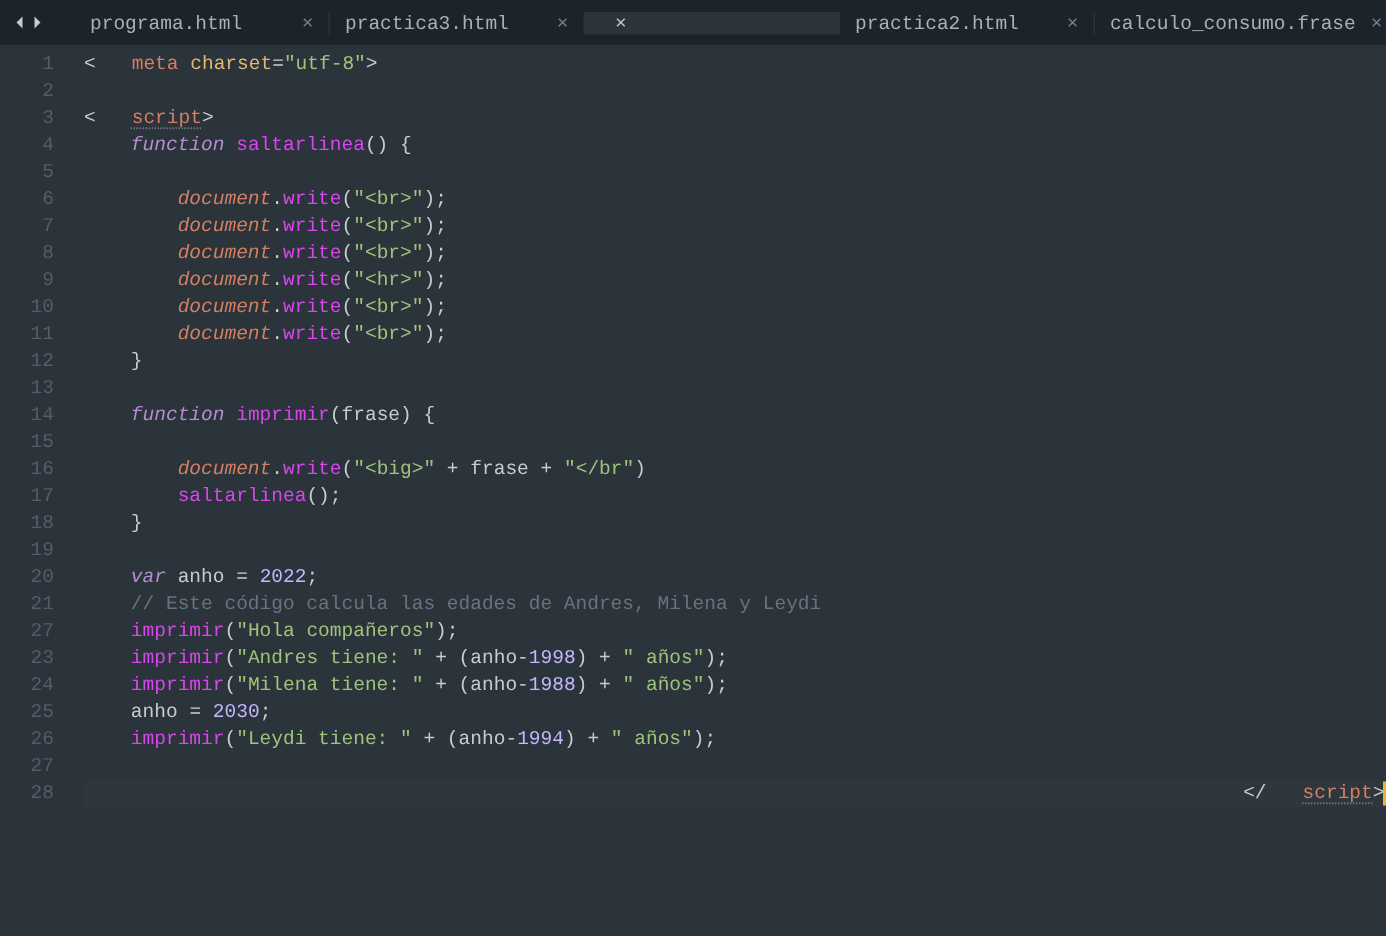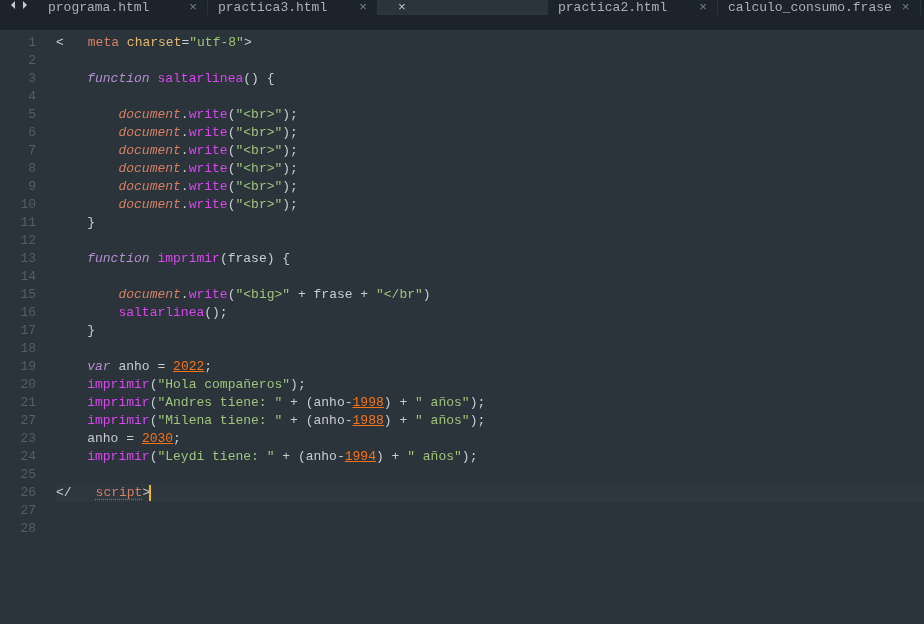--- a/index.html
+++ b/index.html
@@ -1,41 +1,41 @@
 <!DOCTYPE html>
 <html><head>
 <meta charset="utf-8">
 <style>
   * { margin: 0; padding: 0; box-sizing: border-box; }
   html, body { width: 924px; height: 624px; overflow: hidden; background: #2b333b; font-family: Consolas, "Courier New", monospace; font-size: 13px; }
-  .tabbar { display: flex; align-items: flex-start; background: #1d232a; height: 30px; }
+  .tabbar { display: flex; align-items: center; background: #1d232a; height: 30px; gap: 12px; }
   .nav-arrows { display: flex; align-items: center; padding: 0 8px; color: #9aa1a8; gap: 2px; }
   .nav-arrows svg { width: 10px; height: 10px; fill: #c8ccd0; }
   .tab { display: flex; align-items: center; justify-content: space-between; padding: 0 10px; min-width: 170px; color: #aab0b6; cursor: pointer; border-right: 1px solid #2b333b; }
   .tab.active { background: #2b333b; color: #e6e6e6; }
   .tab .close { color: #76808a; font-size: 13px; padding-left: 10px; }
   .tab.active .close { color: #bfc5ca; }
   .editor { display: flex; height: calc(624px - 30px); }
   .gutter { width: 46px; background: #2b333b; text-align: right; padding: 4px 10px 4px 4px; color: #535d68; user-select: none; }
   .gutter div { height: 18px; line-height: 18px; }
   .code { flex: 1; padding: 4px 0 4px 10px; color: #c8ccd0; position: relative; }
   .line { height: 18px; line-height: 18px; white-space: pre; }
   .tok-punct { color: #c8ccd0; }
   .tok-tag   { color: #d47f62; margin-left: 24px; }
   .tok-attr  { color: #e4b871; }
   .tok-str   { color: #9ec47b; }
   .tok-kw    { color: #b58ed1; font-style: italic; }
   .tok-fn    { color: #d946ef; }
   .tok-var   { color: #c8ccd0; }
   .tok-obj   { color: #d47f62; font-style: italic; }
-  .tok-num   { color: #f97316; text-decoration: underline; }
+  .tok-num   { color: #c4b5fd; }
   .tok-cmt   { color: #6a737d; }
   .tok-dotted { text-decoration: underline dotted #6a737d; text-underline-offset: 3px; }
   .cursor { display:inline-block; width:2px; height:16px; background:#f0b429; vertical-align:middle; margin-left:-1px; }
-  .hl-line { background: rgba(255,255,255,0.02); }
+  .hl-line { background: rgba(255,255,255,0.02); text-align: right; }
 </style>
 </head>
 <body>
 
 <div class="tabbar">
   <div class="nav-arrows">
     <svg viewBox="0 0 10 10">
         <path d="M7 1 L3 5 L7 9 Z"></path>
       </svg>
     <svg viewBox="0 0 10 10">
@@ -92,37 +92,39 @@
       <div>23</div>
       <div>24</div>
       <div>25</div>
       <div>26</div>
       <div>27</div>
       <div>28</div>
     </div>
   <div class="code" id="code">
       <div class="line"><span class="tok-punct">&lt;</span><span class="tok-tag">meta</span> <span class="tok-attr">charset</span><span class="tok-punct">=</span><span class="tok-str">"utf-8"</span><span class="tok-punct">&gt;</span></div>
       <div class="line"></div>
+      <div class="line"><span class="tok-punct">&lt;</span><span class="tok-tag tok-dotted">script</span><span class="tok-punct">&gt;</span></div>
       <div class="line">    <span class="tok-kw">function</span> <span class="tok-fn">saltarlinea</span><span class="tok-punct">() {</span></div>
       <div class="line"></div>
       <div class="line">        <span class="tok-obj">document</span><span class="tok-punct">.</span><span class="tok-fn">write</span><span class="tok-punct">(</span><span class="tok-str">"&lt;br&gt;"</span><span class="tok-punct">);</span></div>
       <div class="line">        <span class="tok-obj">document</span><span class="tok-punct">.</span><span class="tok-fn">write</span><span class="tok-punct">(</span><span class="tok-str">"&lt;br&gt;"</span><span class="tok-punct">);</span></div>
       <div class="line">        <span class="tok-obj">document</span><span class="tok-punct">.</span><span class="tok-fn">write</span><span class="tok-punct">(</span><span class="tok-str">"&lt;br&gt;"</span><span class="tok-punct">);</span></div>
       <div class="line">        <span class="tok-obj">document</span><span class="tok-punct">.</span><span class="tok-fn">write</span><span class="tok-punct">(</span><span class="tok-str">"&lt;hr&gt;"</span><span class="tok-punct">);</span></div>
       <div class="line">        <span class="tok-obj">document</span><span class="tok-punct">.</span><span class="tok-fn">write</span><span class="tok-punct">(</span><span class="tok-str">"&lt;br&gt;"</span><span class="tok-punct">);</span></div>
       <div class="line">        <span class="tok-obj">document</span><span class="tok-punct">.</span><span class="tok-fn">write</span><span class="tok-punct">(</span><span class="tok-str">"&lt;br&gt;"</span><span class="tok-punct">);</span></div>
       <div class="line">    <span class="tok-punct">}</span></div>
       <div class="line"></div>
       <div class="line">    <span class="tok-kw">function</span> <span class="tok-fn">imprimir</span><span class="tok-punct">(</span><span class="tok-var">frase</span><span class="tok-punct">) {</span></div>
       <div class="line"></div>
       <div class="line">        <span class="tok-obj">document</span><span class="tok-punct">.</span><span class="tok-fn">write</span><span class="tok-punct">(</span><span class="tok-str">"&lt;big&gt;"</span> <span class="tok-punct">+</span> <span class="tok-var">frase</span> <span class="tok-punct">+</span> <span class="tok-str">"&lt;/br"</span><span class="tok-punct">)</span></div>
       <div class="line">        <span class="tok-fn">saltarlinea</span><span class="tok-punct">();</span></div>
       <div class="line">    <span class="tok-punct">}</span></div>
       <div class="line"></div>
       <div class="line">    <span class="tok-kw">var</span> <span class="tok-var">anho</span> <span class="tok-punct">=</span> <span class="tok-num">2022</span><span class="tok-punct">;</span></div>
+      <div class="line">    <span class="tok-cmt">// Este código calcula las edades de Andres, Milena y Leydi</span></div>
       <div class="line">    <span class="tok-fn">imprimir</span><span class="tok-punct">(</span><span class="tok-str">"Hola compañeros"</span><span class="tok-punct">);</span></div>
       <div class="line">    <span class="tok-fn">imprimir</span><span class="tok-punct">(</span><span class="tok-str">"Andres tiene: "</span> <span class="tok-punct">+</span> (<span class="tok-var">anho</span><span class="tok-punct">-</span><span class="tok-num">1998</span><span class="tok-punct">)</span> <span class="tok-punct">+</span> <span class="tok-str">" años"</span><span class="tok-punct">);</span></div>
       <div class="line">    <span class="tok-fn">imprimir</span><span class="tok-punct">(</span><span class="tok-str">"Milena tiene: "</span> <span class="tok-punct">+</span> (<span class="tok-var">anho</span><span class="tok-punct">-</span><span class="tok-num">1988</span><span class="tok-punct">)</span> <span class="tok-punct">+</span> <span class="tok-str">" años"</span><span class="tok-punct">);</span></div>
       <div class="line">    <span class="tok-var">anho</span> <span class="tok-punct">=</span> <span class="tok-num">2030</span><span class="tok-punct">;</span></div>
       <div class="line">    <span class="tok-fn">imprimir</span><span class="tok-punct">(</span><span class="tok-str">"Leydi tiene: "</span> <span class="tok-punct">+</span> (<span class="tok-var">anho</span><span class="tok-punct">-</span><span class="tok-num">1994</span><span class="tok-punct">)</span> <span class="tok-punct">+</span> <span class="tok-str">" años"</span><span class="tok-punct">);</span></div>
       <div class="line"></div>
       <div class="line hl-line"><span class="tok-punct">&lt;/</span><span class="tok-tag tok-dotted">script</span><span class="tok-punct">&gt;</span><span class="cursor"></span></div>
     </div>
 </div>
 

